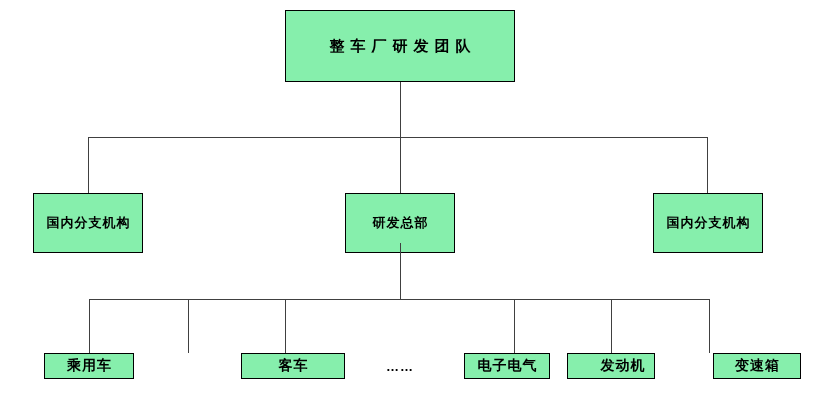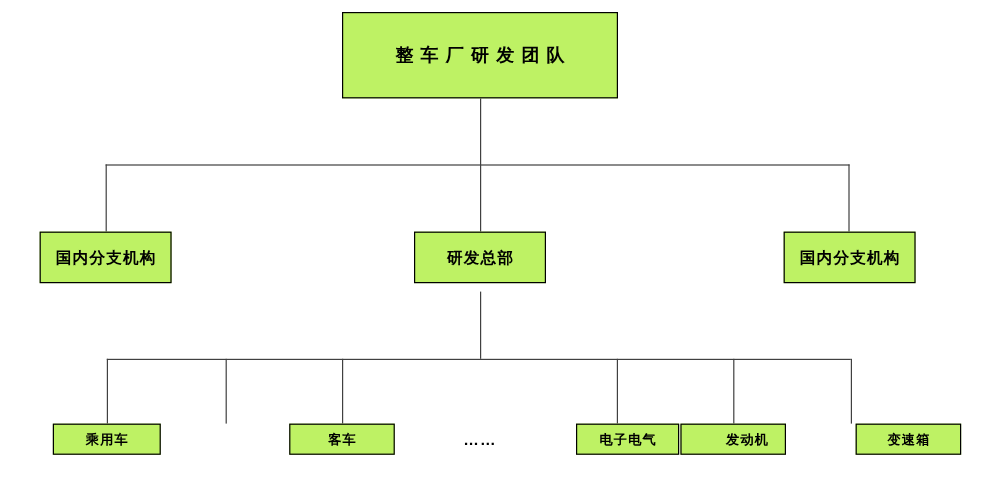--- a/index.html
+++ b/index.html
@@ -11,48 +11,48 @@
   .canvas {
     position: relative;
     width: 820px;
     height: 409px;
     background: #ffffff;
     overflow: hidden;
   }
   .box {
     position: absolute;
     border: 1px solid #000000;
-    background: #bef264;
+    background: #86efac;
     display: flex;
     align-items: center;
     justify-content: center;
     font-weight: bold;
     color: #000000;
     text-align: center;
     white-space: nowrap;
   }
   .root-box {
     left: 285px; top: 10px; width: 230px; height: 72px;
     font-size: 15px; letter-spacing: 6px; padding-left: 6px;
   }
   .l2-box {
-    top: 193px; height: 43px; width: 110px;
+    top: 193px; height: 60px; width: 110px;
     font-size: 13px; letter-spacing: 1px; padding-left: 1px;
   }
   .l2-left  { left: 33px; }
   .l2-mid   { left: 345px; }
   .l2-right { left: 653px; }
   .l3-box {
     top: 353px; height: 26px;
-    font-size: 11px; letter-spacing: 1px; padding-left: 1px;
+    font-size: 14px; letter-spacing: 1px; padding-left: 1px;
   }
   .l3-1 { left: 44px;  width: 90px; }
   .l3-2 { left: 143px; width: 90px; }
-  .l3-3 { left: 241px; width: 88px; }
-  .l3-5 { left: 480px; width: 86px; }
+  .l3-3 { left: 241px; width: 104px; }
+  .l3-5 { left: 464px; width: 86px; }
   .l3-6 { left: 567px; width: 88px; padding-left: 24px; }
   .l3-7 { left: 665px; width: 88px; margin-left: 48px; }
   .ellipsis {
     position: absolute;
     left: 358px; top: 353px; width: 84px; height: 26px;
     display: flex; align-items: center; justify-content: center;
     font-weight: bold; font-size: 13px; letter-spacing: 1px;
     color: #000000; white-space: nowrap;
   }
   .line { position: absolute; background: #404040; }

